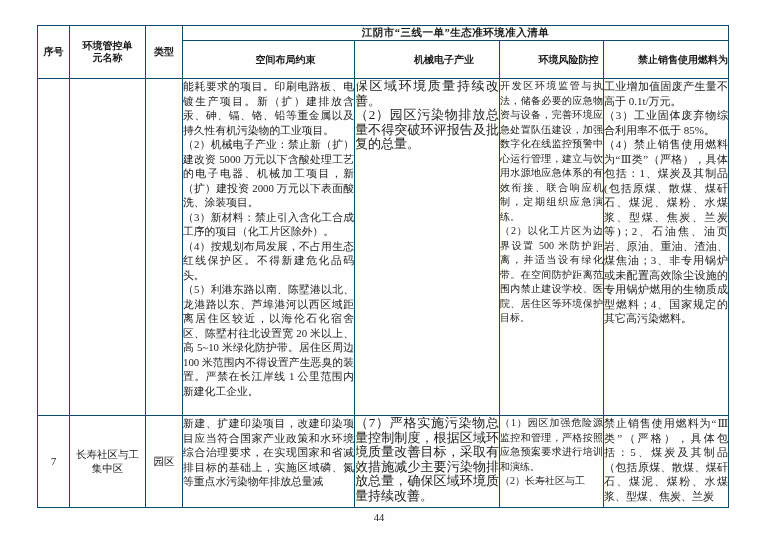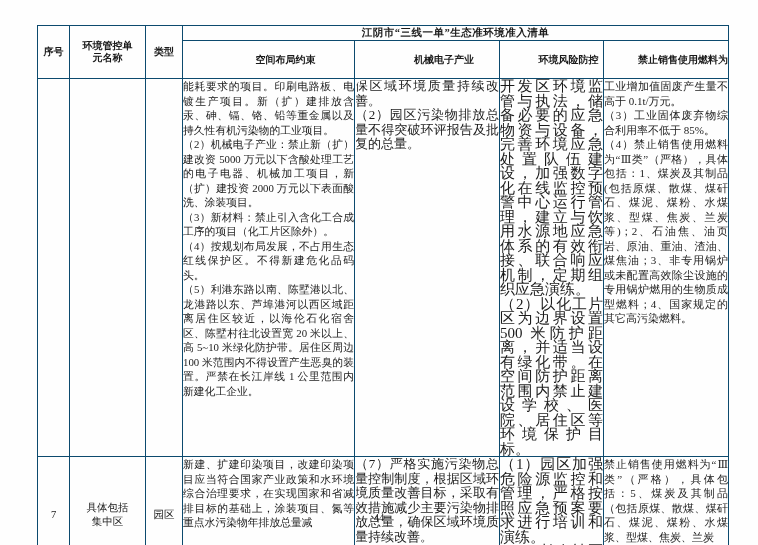--- a/index.html
+++ b/index.html
@@ -25,21 +25,21 @@
   td.center-cell{
     text-align:center;vertical-align:middle;font-size:10.5px;
     white-space:pre-line;line-height:14px;
   }
   td.body-cell{
     vertical-align:top;text-align:justify;white-space:pre-line;
     padding:3px 3px 2px 4px;line-height:14.5px;
   }
   .c-space{font-size:10.8px;}
   .c-poll{font-size:13px;border-radius:9px;}
-  .c-risk{font-size:15px;margin-left:24px;}
+  .c-risk{font-size:10px;margin-left:24px;}
   .c-res{font-size:11px;}
   tr.row-cont{height:337px;}
   tr.row-7{height:92px;}
   .page-number{
     position:absolute;left:0;right:0;top:512px;text-align:center;
     font-size:10.5px;
   }
 </style>
 </head>
 <body>
@@ -84,24 +84,24 @@
         <td class="body-cell c-poll">保区域环境质量持续改善。
 （2）园区污染物排放总量不得突破环评报告及批复的总量。</td>
         <td class="body-cell c-risk">开发区环境监管与执法，储备必要的应急物资与设备，完善环境应急处置队伍建设，加强数字化在线监控预警中心运行管理，建立与饮用水源地应急体系的有效衔接、联合响应机制，定期组织应急演练。
 （2）以化工片区为边界设置 500 米防护距离，并适当设有绿化带。在空间防护距离范围内禁止建设学校、医院、居住区等环境保护目标。</td>
         <td class="body-cell c-res">工业增加值固废产生量不高于 0.1t/万元。
 （3）工业固体废弃物综合利用率不低于 85%。
 （4）禁止销售使用燃料为“Ⅲ类”（严格），具体包括：1、煤炭及其制品(包括原煤、散煤、煤矸石、煤泥、煤粉、水煤浆、型煤、焦炭、兰炭等)；2、石油焦、油页岩、原油、重油、渣油、煤焦油；3、非专用锅炉或未配置高效除尘设施的专用锅炉燃用的生物质成型燃料；4、国家规定的其它高污染燃料。</td>
       </tr>
       <tr class="row-7">
         <td class="center-cell">7</td>
-        <td class="center-cell">具体包括
+        <td class="center-cell">长寿社区与工
 集中区</td>
         <td class="center-cell">园区</td>
-        <td class="body-cell c-space">新建、扩建印染项目，改建印染项目应当符合国家产业政策和水环境综合治理要求，在实现国家和省减排目标的基础上，涂装项目、氮等重点水污染物年排放总量减</td>
+        <td class="body-cell c-space">新建、扩建印染项目，改建印染项目应当符合国家产业政策和水环境综合治理要求，在实现国家和省减排目标的基础上，实施区域磷、氮等重点水污染物年排放总量减</td>
         <td class="body-cell c-poll">（7）严格实施污染物总量控制制度，根据区域环境质量改善目标，采取有效措施减少主要污染物排放总量，确保区域环境质量持续改善。</td>
         <td class="body-cell c-risk">（1）园区加强危险源监控和管理，严格按照应急预案要求进行培训和演练。
 （2）长寿社区与工</td>
         <td class="body-cell c-res">禁止销售使用燃料为“Ⅲ类”（严格），具体包括：5、煤炭及其制品（包括原煤、散煤、煤矸石、煤泥、煤粉、水煤浆、型煤、焦炭、兰炭</td>
       </tr>
     </tbody>
   </table>
 
   <div class="page-number">44</div>
 

